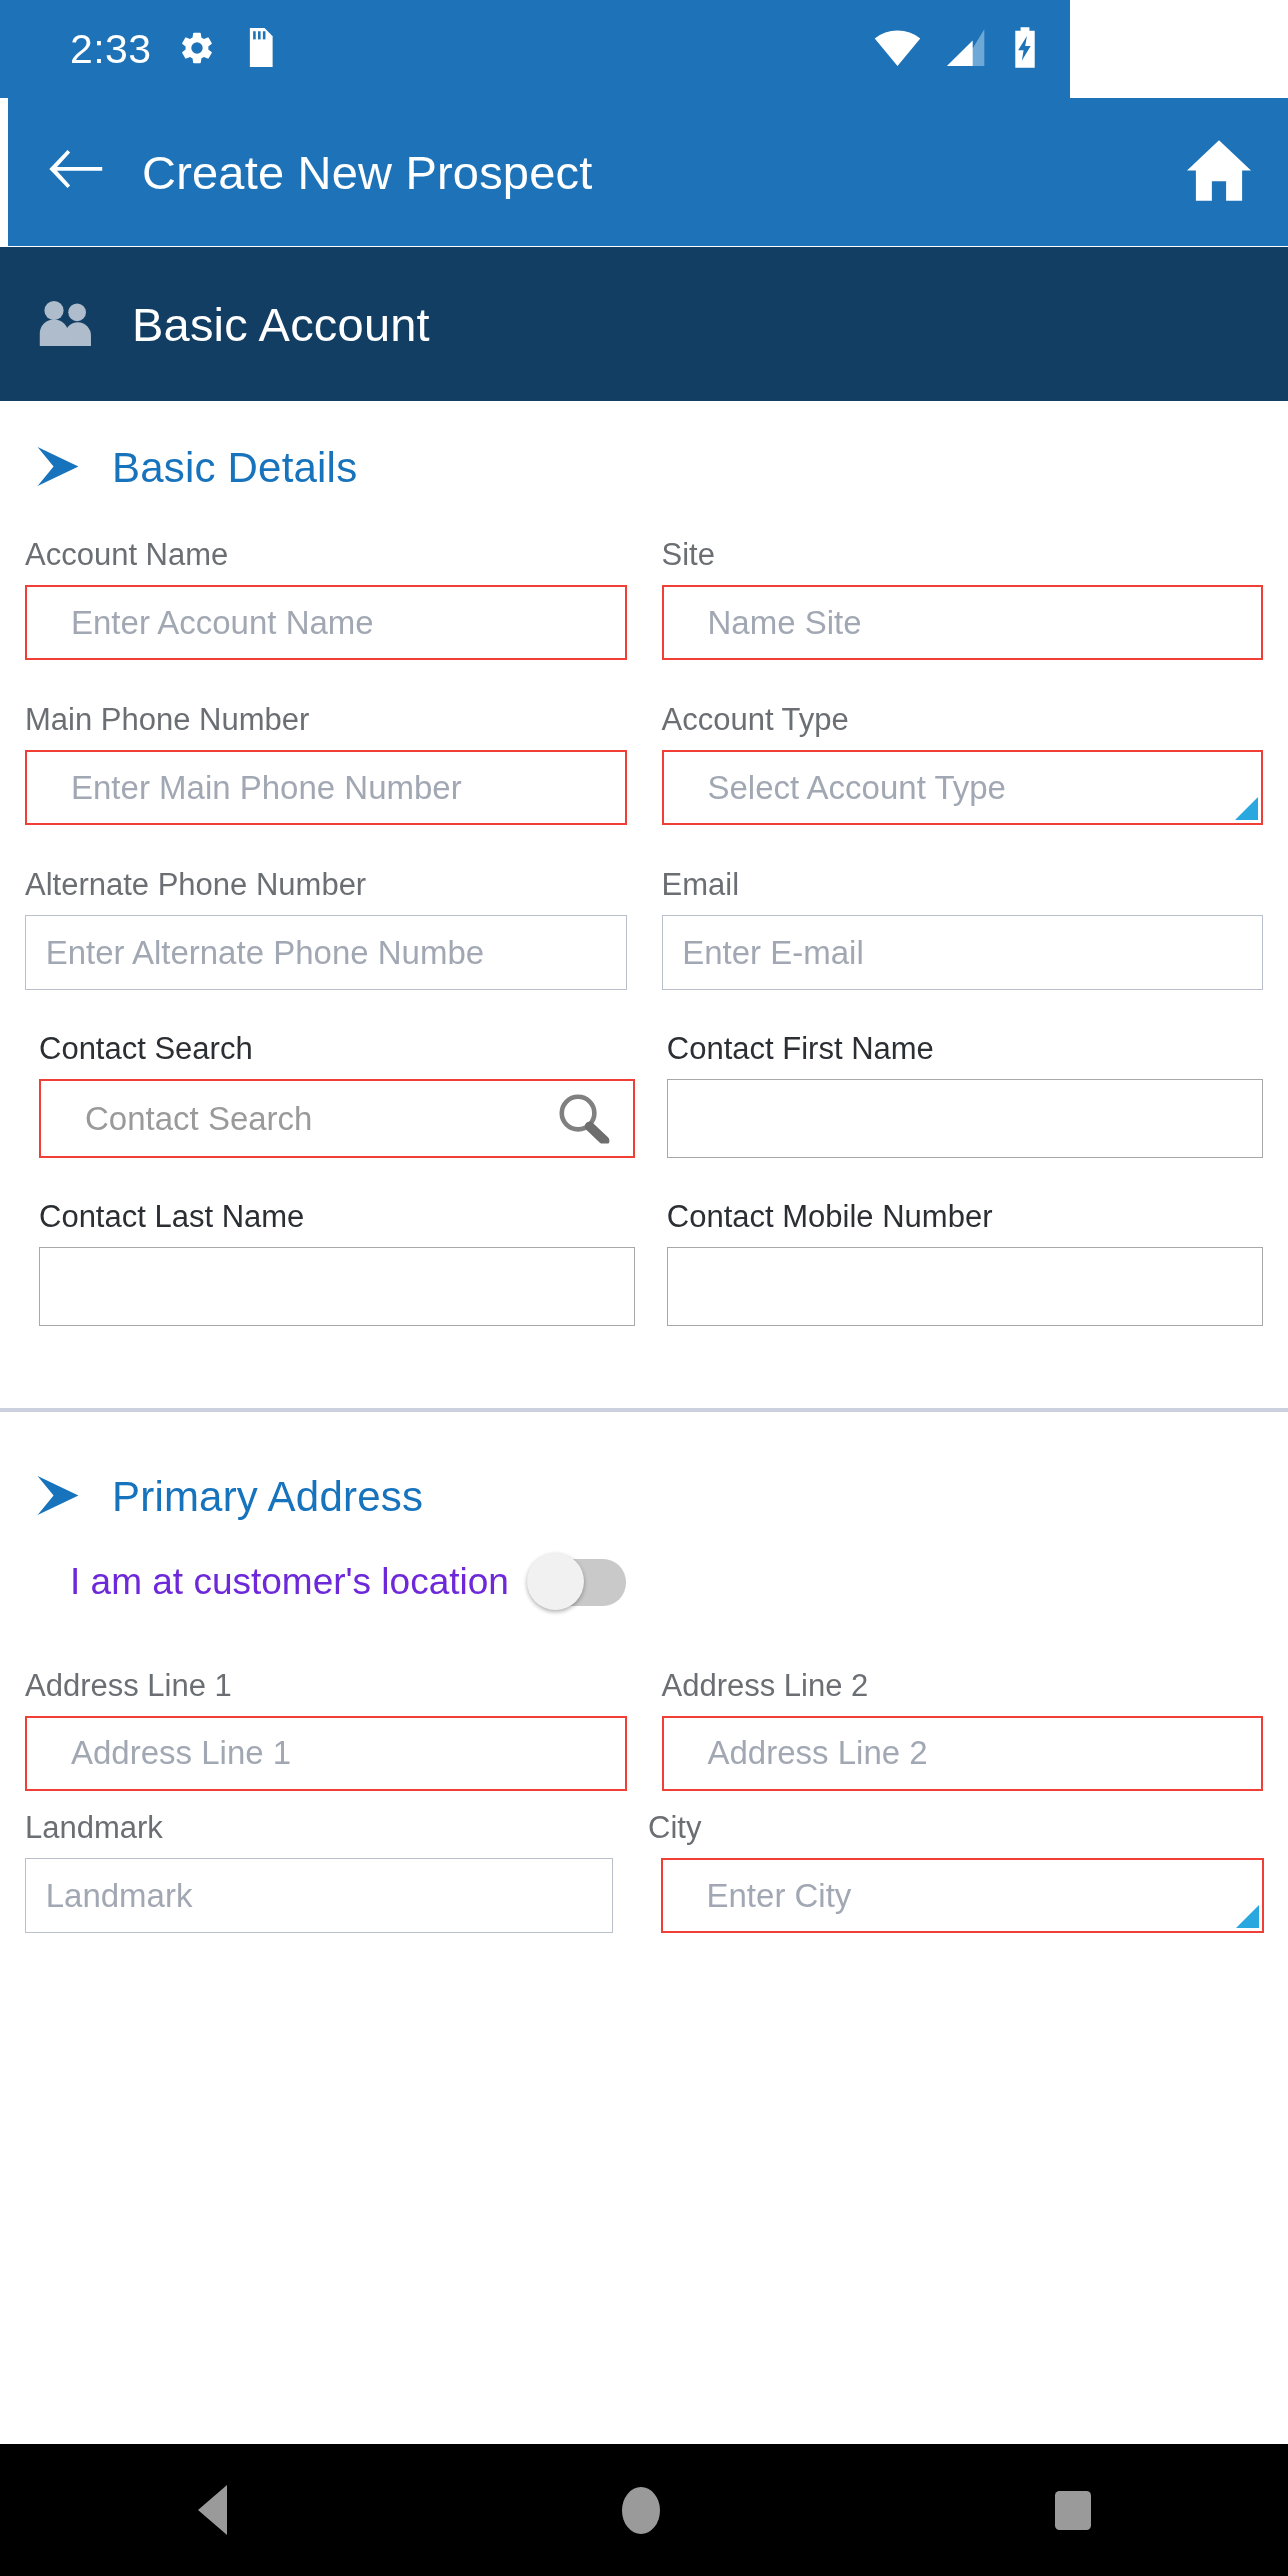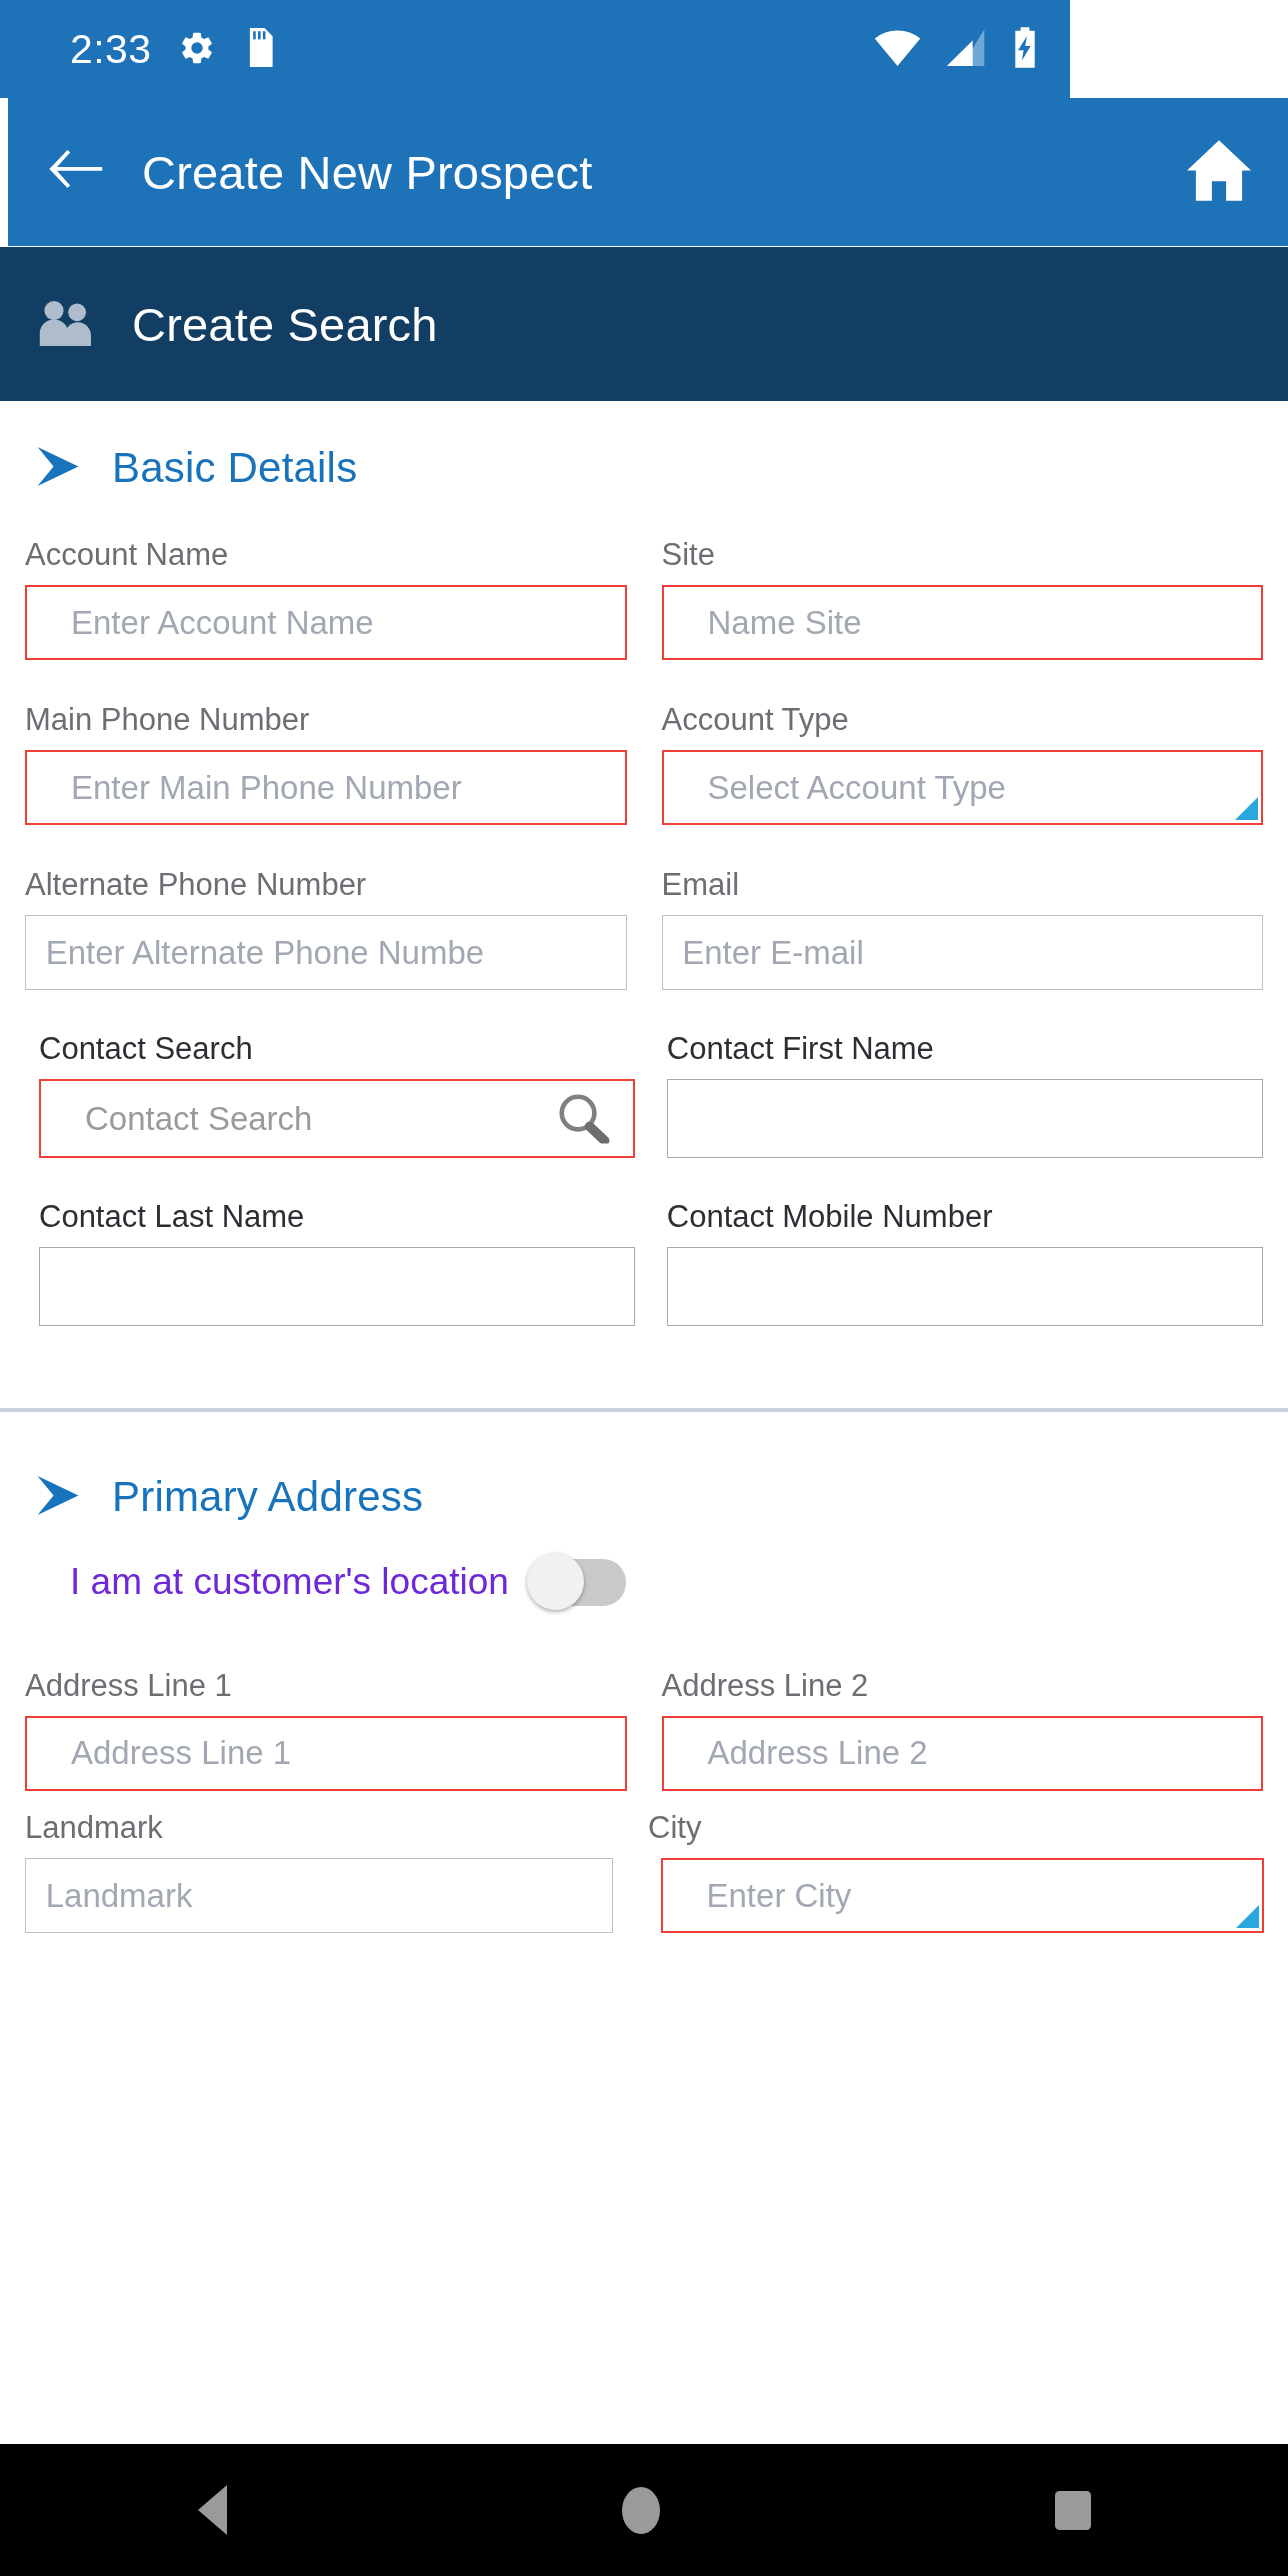--- a/index.html
+++ b/index.html
@@ -174,21 +174,21 @@
 
   <div class="subheader">
     <span>
       <svg width="64" height="50" viewBox="0 0 36 28">
         <circle cx="9" cy="7" r="5.4" fill="#aebccb"></circle>
         <circle cx="22" cy="8" r="5" fill="#aebccb"></circle>
         <path fill="#aebccb" d="M1 27v-7a8 8 0 0 1 16 0v7z"></path>
         <path fill="#aebccb" d="M15 27v-6a7.4 7.4 0 0 1 14.8 0v6z"></path>
       </svg>
     </span>
-    <span class="subheader-title">Create Search</span>
+    <span class="subheader-title">Basic Account</span>
   </div>
 
   <div class="content">
 
     <div style="height:43px"></div>
     <div class="section-head">
       <span>
         <svg width="48" height="43" viewBox="0 0 27 24">
             <path fill="#1873bd" d="M2 1 25 12 2 23l9-11z"></path>
           </svg>

